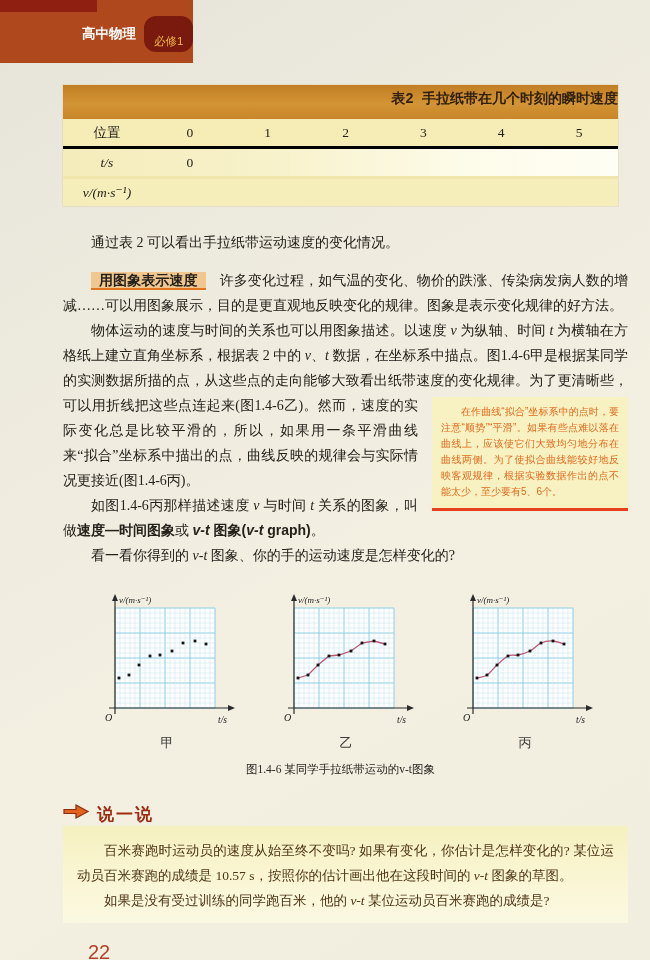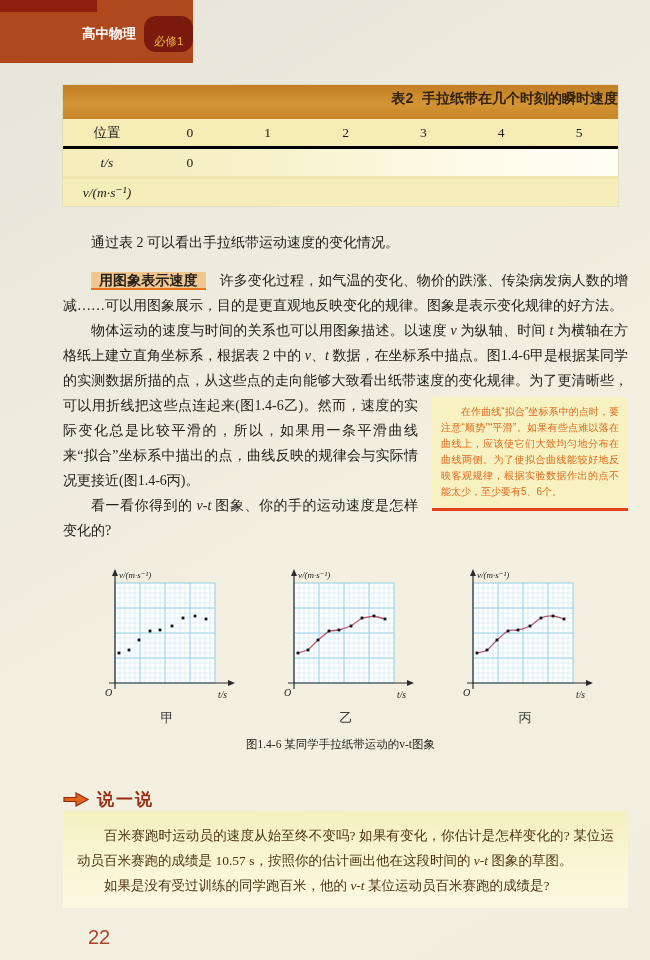--- a/index.html
+++ b/index.html
@@ -40,21 +40,21 @@
     background:#f8f2c2;color:#e06a1c;font-size:10px;line-height:16px;
     text-align:justify;text-indent:2em;padding:7px 9px 8px;border-bottom:3px solid #e8401d;
     font-family:"Liberation Sans",sans-serif;}
   
   .charts{display:flex;justify-content:space-between;width:510px;margin:24px 0 0 28px;}
   .chart{width:152px;text-align:center;}
   .chart svg{display:block;}
   .panel-label{font-size:13px;color:#3a3a36;margin-top:4px;}
   .caption{text-align:center;font-size:11.5px;color:#2a2722;margin-top:10px;width:555px;}
   
-  .disc-head{display:flex;align-items:center;gap:7px;margin-top:36px;}
+  .disc-head{display:flex;align-items:flex-start;gap:7px;margin-top:26px;}
   .disc-title{font-weight:bold;font-size:17px;color:#9c2c12;font-family:"Liberation Sans",sans-serif;letter-spacing:2px;}
   .disc-panel{margin-top:0;width:537px;background:linear-gradient(180deg,#f5f0bf,#faf6d4 55%,#fbf8e2);
     padding:12px 14px 10px;font-size:13.5px;line-height:25px;color:#4d3415;text-align:justify;}
   .disc-panel p{margin:0;text-indent:2em;}
   .page-num{margin:18px 0 0 25px;font-size:20px;color:#b24227;font-family:"Liberation Sans",sans-serif;}
   .clear{clear:both;}
 </style>
 </head>
 <body>
 
@@ -98,20 +98,21 @@
           <div class="val"></div>
           <div class="val"></div>
         </div>
       </div>
   </div>
 
   <div class="bodytext">
     <p>通过表 2 可以看出手拉纸带运动速度的变化情况。</p>
     <p class="sp"><span class="seg-kw">用图象表示速度</span><span>　许多变化过程，如气温的变化、物价的跌涨、传染病发病人数的增减……可以用图象展示，目的是更直观地反映变化的规律。图象是表示变化规律的好方法。</span></p>
     <p><span><span>物体运动的速度与时间的关系也可以用图象描述。以速度 </span><span class="seg-i">v</span><span> 为纵轴、时间 </span><span class="seg-i">t</span><span> 为横轴在方格纸上建立直角坐标系，根据表 2 中的 </span><span class="seg-i">v</span><span>、</span><span class="seg-i">t</span><span> 数据，在坐标系中描点。图1.4-6甲是根据某同学的实测数据所描的点，从这些点的走向能够大致看出纸带速度的变化规律。为了更清晰</span></span><span class="sidebar-note">在作曲线“拟合”坐标系中的点时，要注意“顺势”“平滑”。如果有些点难以落在曲线上，应该使它们大致均匀地分布在曲线两侧。为了使拟合曲线能较好地反映客观规律，根据实验数据作出的点不能太少，至少要有5、6个。</span><span><span>些，可以用折线把这些点连起来(图1.4-6乙)。然而，速度的实际变化总是比较平滑的，所以，如果用一条平滑曲线来“拟合”坐标系中描出的点，曲线反映的规律会与实际情况更接近(图1.4-6丙)。</span></span></p>
+    <p><span>如图1.4-6丙那样描述速度 </span><span class="seg-i">v</span><span> 与时间 </span><span class="seg-i">t</span><span> 关系的图象，叫做</span><span class="seg-b">速度—时间图象</span><span>或 </span><span class="seg-bi">v-t</span><span class="seg-b"> 图象(</span><span class="seg-bi">v-t</span><span class="seg-b"> graph)</span><span>。</span></p>
     <p><span>看一看你得到的 </span><span class="seg-i">v-t</span><span> 图象、你的手的运动速度是怎样变化的?</span></p>
   </div>
 
   <div class="charts" id="charts">
       <div class="chart">
         <svg width="152" height="138" viewBox="0 0 152 138">
           <rect x="24" y="16" width="100" height="100" fill="#fbfdfe"></rect>
           <line x1="24" y1="16" x2="24" y2="116" stroke="#84cbe2" stroke-width="0.9"></line>
           <line x1="24" y1="116" x2="124" y2="116" stroke="#84cbe2" stroke-width="0.9"></line>
           <line x1="29" y1="16" x2="29" y2="116" stroke="#c6e6ef" stroke-width="0.45"></line>

